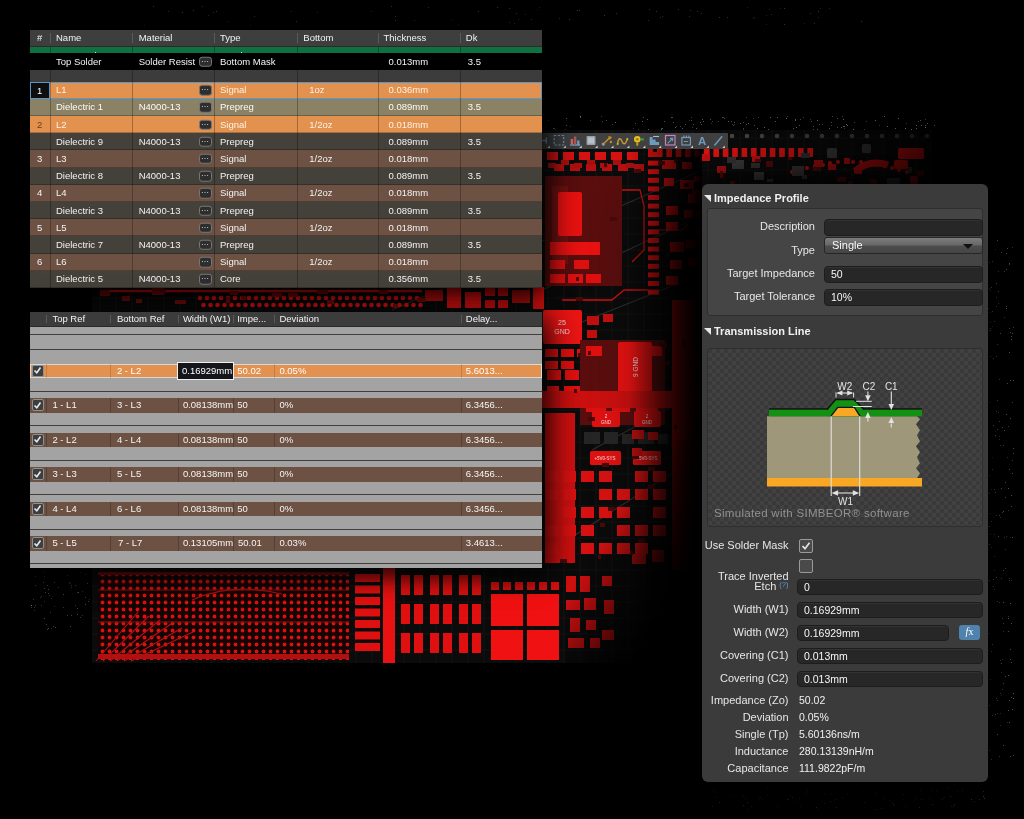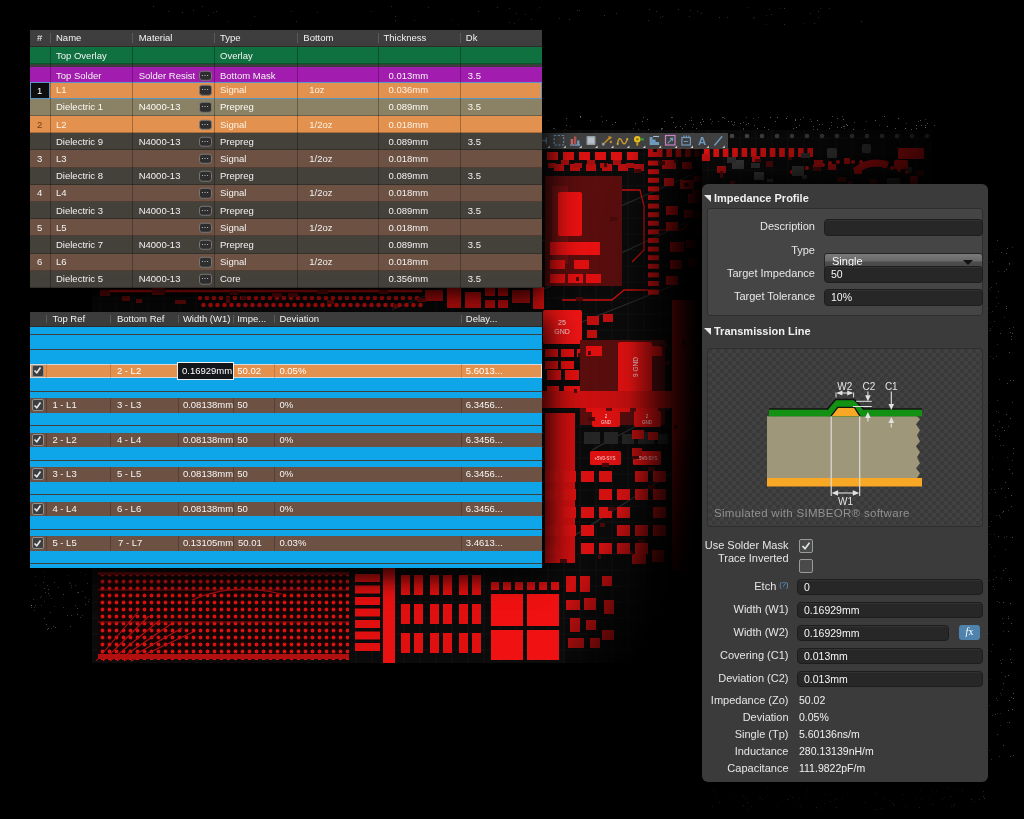--- a/index.html
+++ b/index.html
@@ -10,21 +10,21 @@
 #shR { position:absolute; left:630px; top:148px; width:72px; height:515px;
   background:linear-gradient(to right, rgba(0,0,0,0) 0%, rgba(0,0,0,0.45) 55%, rgba(0,0,0,0.95) 100%); }
 #shB { position:absolute; left:565px; top:440px; width:137px; height:223px;
   background:linear-gradient(to bottom right, rgba(0,0,0,0) 35%, rgba(0,0,0,0.9) 75%); }
 #shT { position:absolute; left:702px; top:130px; width:230px; height:54px;
   background:linear-gradient(to right, rgba(0,0,0,0) 0%, rgba(0,0,0,0.45) 60%, rgba(0,0,0,0.75) 100%); }
 
 #t1 { position:absolute; left:30px; top:30px; width:512px; height:258.2px;
   background:#3c3c3c; box-shadow:0 9px 22px rgba(0,0,0,0.7), 12px 4px 26px rgba(0,0,0,0.55); }
 #t2 { position:absolute; left:30px; top:312px; width:512px; height:256px;
-  background:#0ea5e9; box-shadow:0 9px 22px rgba(0,0,0,0.7), 12px 4px 26px rgba(0,0,0,0.55); }
+  background:#a3a3a3; box-shadow:0 9px 22px rgba(0,0,0,0.7), 12px 4px 26px rgba(0,0,0,0.55); }
 .hd { position:absolute; left:0; top:0; width:512px; height:17.2px; background:#3e3e3e;
   border-bottom:1px solid #2a2a2a; }
 .hd2 { height:15px; background:#3c3c3c; }
 .hc { color:#c9c9c9; }
 .c { position:absolute; top:50%; transform:translateY(-50%); font-size:9.5px; color:#f2f2f2;
   white-space:nowrap; line-height:1; }
 .hsep { position:absolute; top:3px; bottom:3px; width:1px; background:#5a5a5a; }
 .vsep { position:absolute; top:17.2px; bottom:0; width:1px; background:rgba(0,0,0,0.28); }
 #t1 .r { position:absolute; left:0; width:512px; box-shadow:inset 0 -1px 0 rgba(0,0,0,0.25); }
 #t1 .grn .c { color:#f4f4f4; }
@@ -1107,21 +1107,21 @@
         <i class="hsep" style="left:102px"></i>
         <i class="hsep" style="left:183.5px"></i>
         <i class="hsep" style="left:267px"></i>
         <i class="hsep" style="left:347.5px"></i>
         <i class="hsep" style="left:430px"></i>
       </div>
       <div class="r grn" style="top:17.2px;height:17.2px;background:#0f7040">
         <span class="c" style="left:26px">Top Overlay</span>
         <span class="c" style="left:190px">Overlay</span>
       </div>
-      <div class="r grn" style="top:37px;height:17.2px;background:#a21caf">
+      <div class="r grn" style="top:23px;height:17.2px;background:#000000">
         <span class="c" style="left:26px">Top Solder</span>
         <span class="c" style="left:108.7px">Solder Resist</span>
         <span class="dots">⋯</span>
         <span class="c" style="left:190px">Bottom Mask</span>
         <span class="c" style="left:358.5px">0.013mm</span>
         <span class="c" style="left:437.8px">3.5</span>
       </div>
       <div class="r org foc" style="top:51.6px;height:17.2px;background:#e2914f">
         <span class="c num" style="left:7px">
           <b class="selnum">1</b>
@@ -1365,21 +1365,21 @@
       </div>
     </div>
 <div id="pnl">
       <div class="sect" style="top:8px"><svg class="tri" width="7" height="7">
           <polygon points="0,0 7,0 7,7" fill="#e8e8e8"></polygon>
         </svg>Impedance Profile</div>
       <div class="gbox" style="top:24px;height:108px"></div>
       <div class="lab lab1" style="top:36px">Description</div>
       <div class="inp inp1" style="top:35px"></div>
       <div class="lab lab1" style="top:60px">Type</div>
-      <div class="dd" style="top:69px">Single<i class="dda"></i></div>
+      <div class="dd" style="top:53px">Single<i class="dda"></i></div>
       <div class="lab lab1" style="top:83px">Target Impedance</div>
       <div class="inp inp1" style="top:82px">50</div>
       <div class="lab lab1" style="top:106px">Target Tolerance</div>
       <div class="inp inp1" style="top:105px">10%</div>
       <div class="sect" style="top:141px"><svg class="tri" width="7" height="7">
           <polygon points="0,0 7,0 7,7" fill="#e8e8e8"></polygon>
         </svg>Transmission Line</div>
       <div class="gbox hatch" style="top:164px;height:179px"></div>
       <svg id="diag" width="276" height="179" viewBox="0 0 276 179">
         <path d="M60 68.3 H210 l3 3 l-4 5 l4 6 l-3 5 l3 6 l-4 5 l4 6 l-3 5 l3 6 l-4 5 l4 5 l-3 4.7 H60 Z" fill="#9f9779"></path>
@@ -1410,32 +1410,32 @@
         <path d="M184.3 68.9 l-2.8 6 h5.6 z" fill="#e2e2e2"></path>
         <path d="M184.3 75.5 v4" stroke="#e2e2e2" stroke-width="1.1" fill="none"></path>
       </svg>
       <div class="simtext">Simulated with SIMBEOR® software</div>
       <div class="lab lab2" style="top:355px">Use Solder Mask</div>
       <span class="chk" style="top:354.5px">
         <svg width="12" height="12" viewBox="0 0 12 12">
           <path d="M2.5 6 L5 8.7 L9.5 2.8" stroke="#dfe6ea" stroke-width="1.7" fill="none"></path>
         </svg>
       </span>
-      <div class="lab lab2" style="top:368px">Trace Inverted</div>
+      <div class="lab lab2" style="top:386px">Trace Inverted</div>
       <span class="chk" style="top:374.5px"></span>
       <div class="lab lab2" style="top:395.5px">Etch&nbsp;<span class="qm">(?)</span></div>
       <div class="inp inp2" style="top:394.5px">0</div>
       <div class="lab lab2" style="top:418.5px">Width (W1)</div>
       <div class="inp inp2" style="top:417.5px">0.16929mm</div>
       <div class="lab lab2" style="top:441.5px">Width (W2)</div>
       <div class="inp inp2" style="top:440.5px;width:152px">0.16929mm</div>
       <div class="fx" style="top:441px"><i>f</i>x</div>
       <div class="lab lab2" style="top:464.5px">Covering (C1)</div>
       <div class="inp inp2" style="top:463.5px">0.013mm</div>
-      <div class="lab lab2" style="top:487.5px">Deviation (C2)</div>
+      <div class="lab lab2" style="top:487.5px">Covering (C2)</div>
       <div class="inp inp2" style="top:486.5px">0.013mm</div>
       <div class="lab lab2" style="top:509.5px">Impedance (Zo)</div>
       <div class="sval" style="top:509.5px">50.02</div>
       <div class="lab lab2" style="top:527px">Deviation</div>
       <div class="sval" style="top:527px">0.05%</div>
       <div class="lab lab2" style="top:544px">Single (Tp)</div>
       <div class="sval" style="top:544px">5.60136ns/m</div>
       <div class="lab lab2" style="top:561px">Inductance</div>
       <div class="sval" style="top:561px">280.13139nH/m</div>
       <div class="lab lab2" style="top:578px">Capacitance</div>

